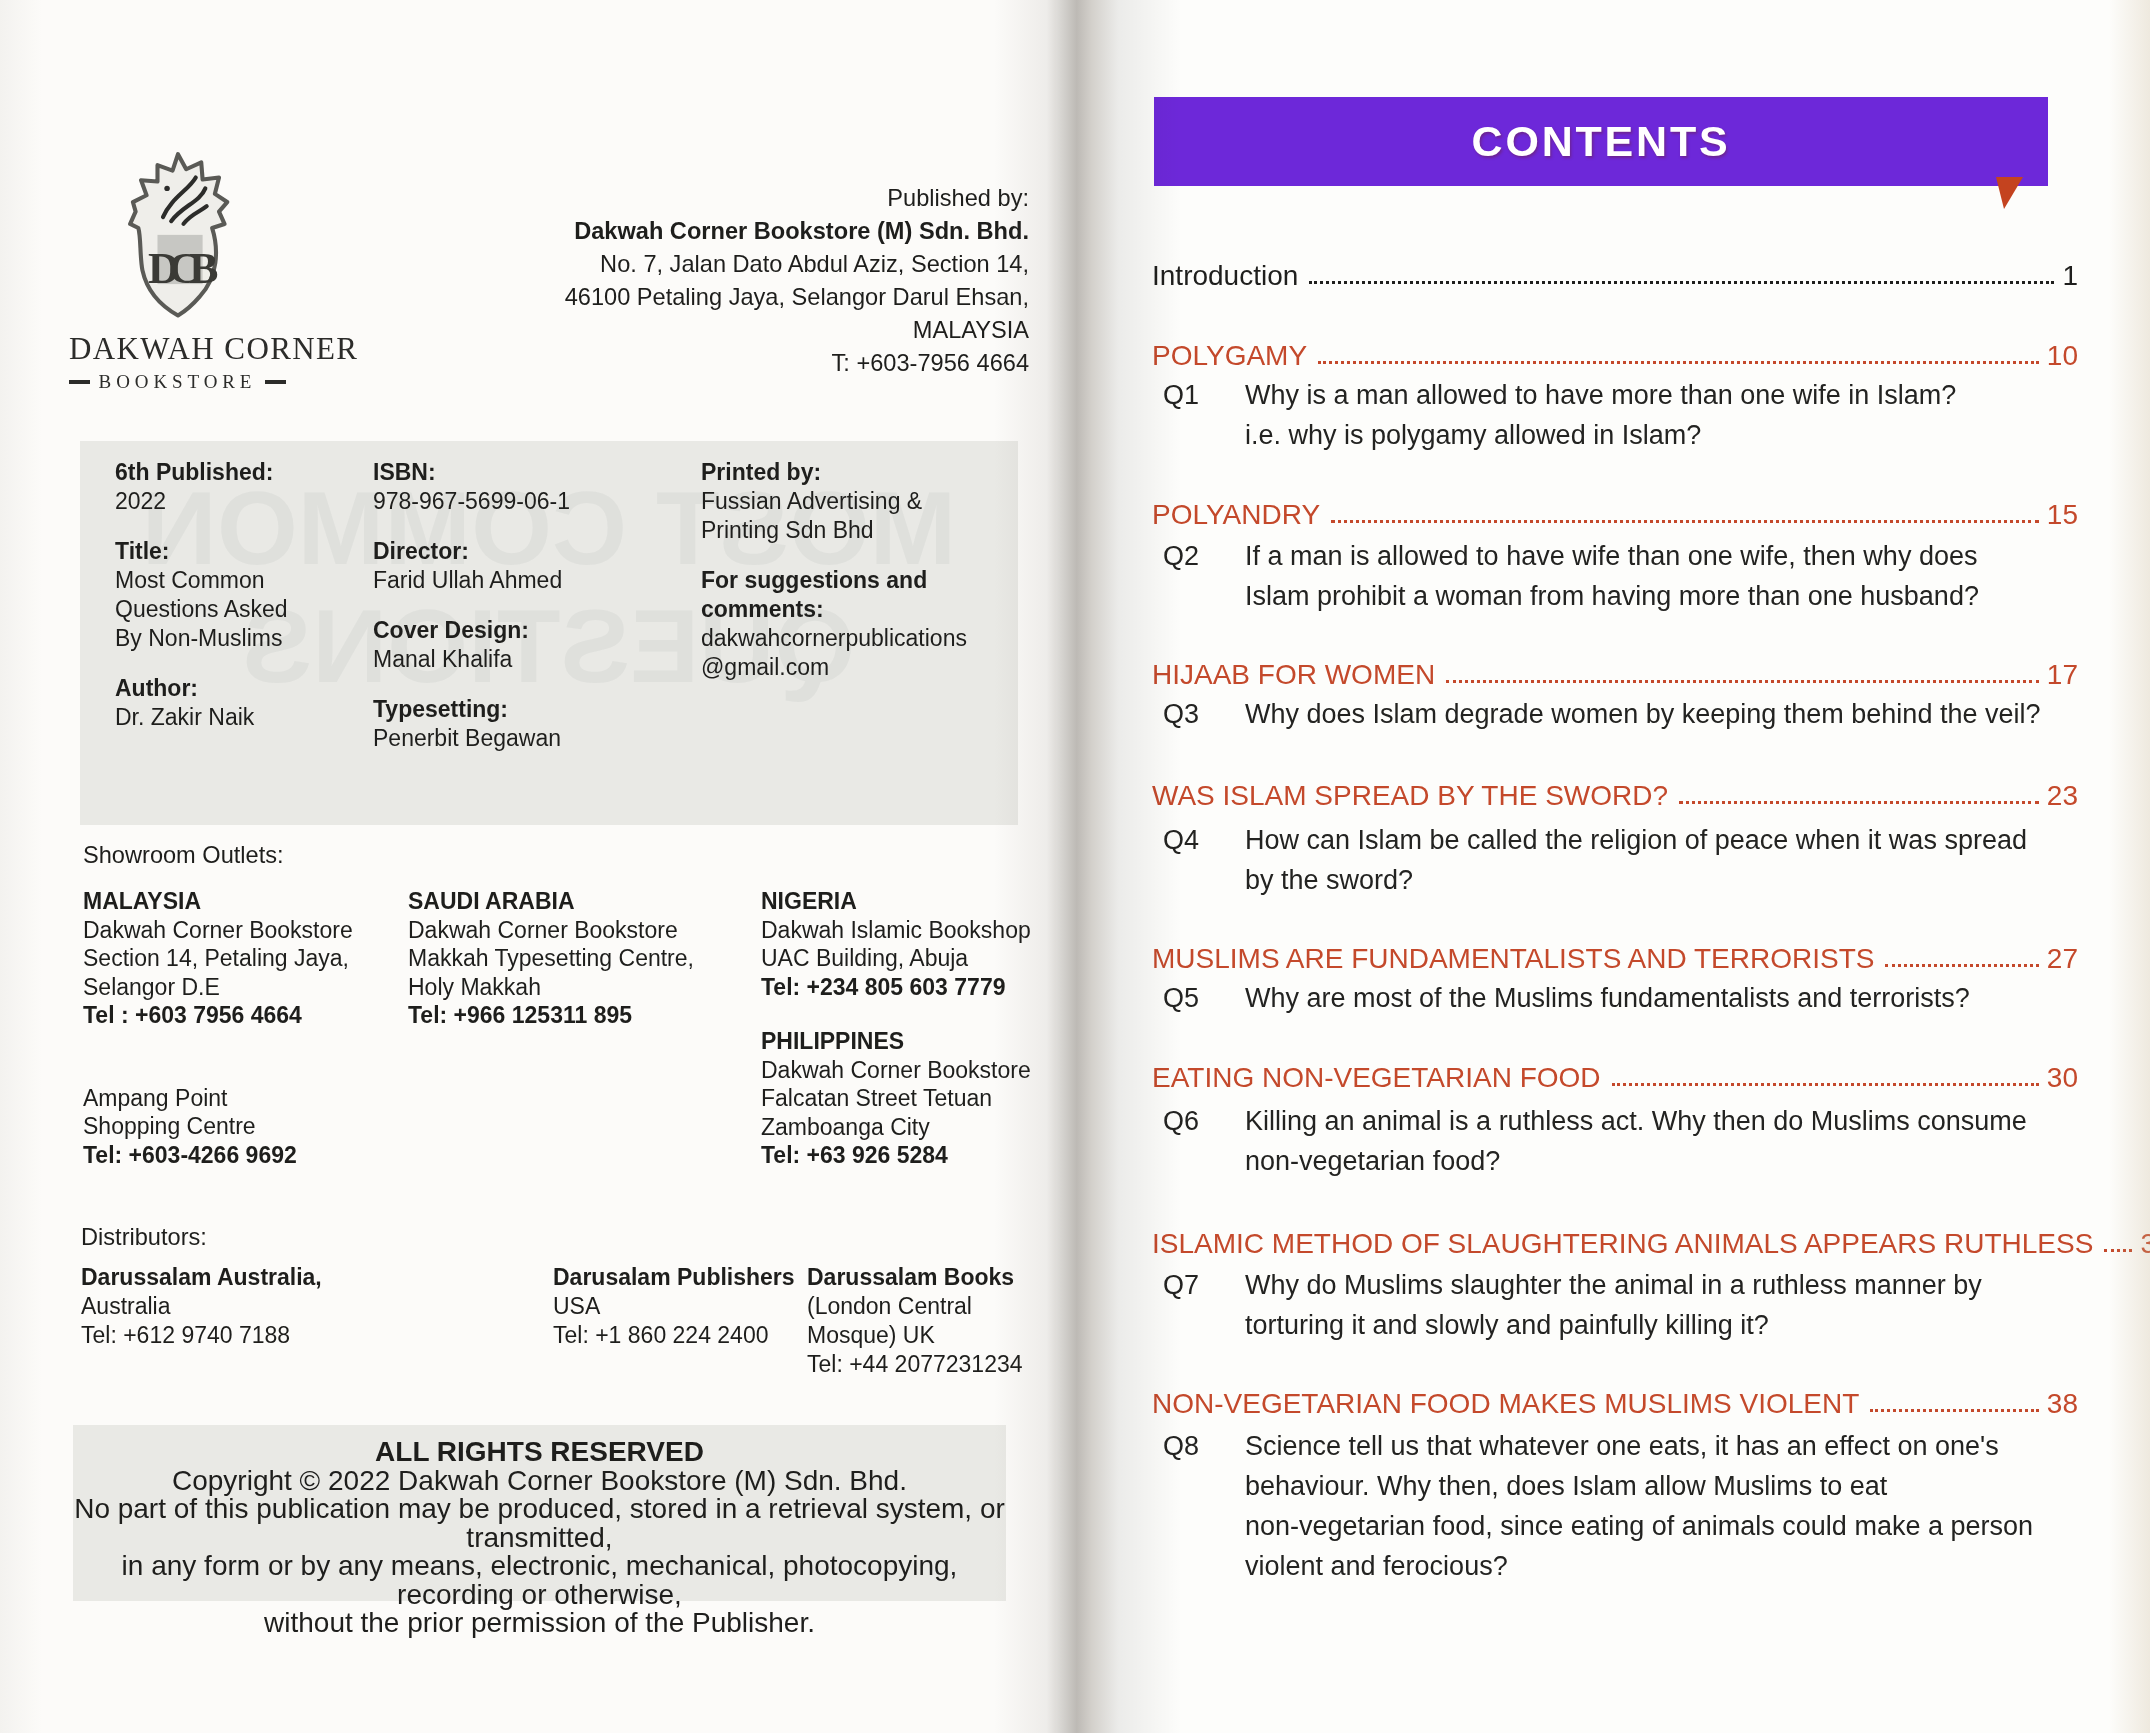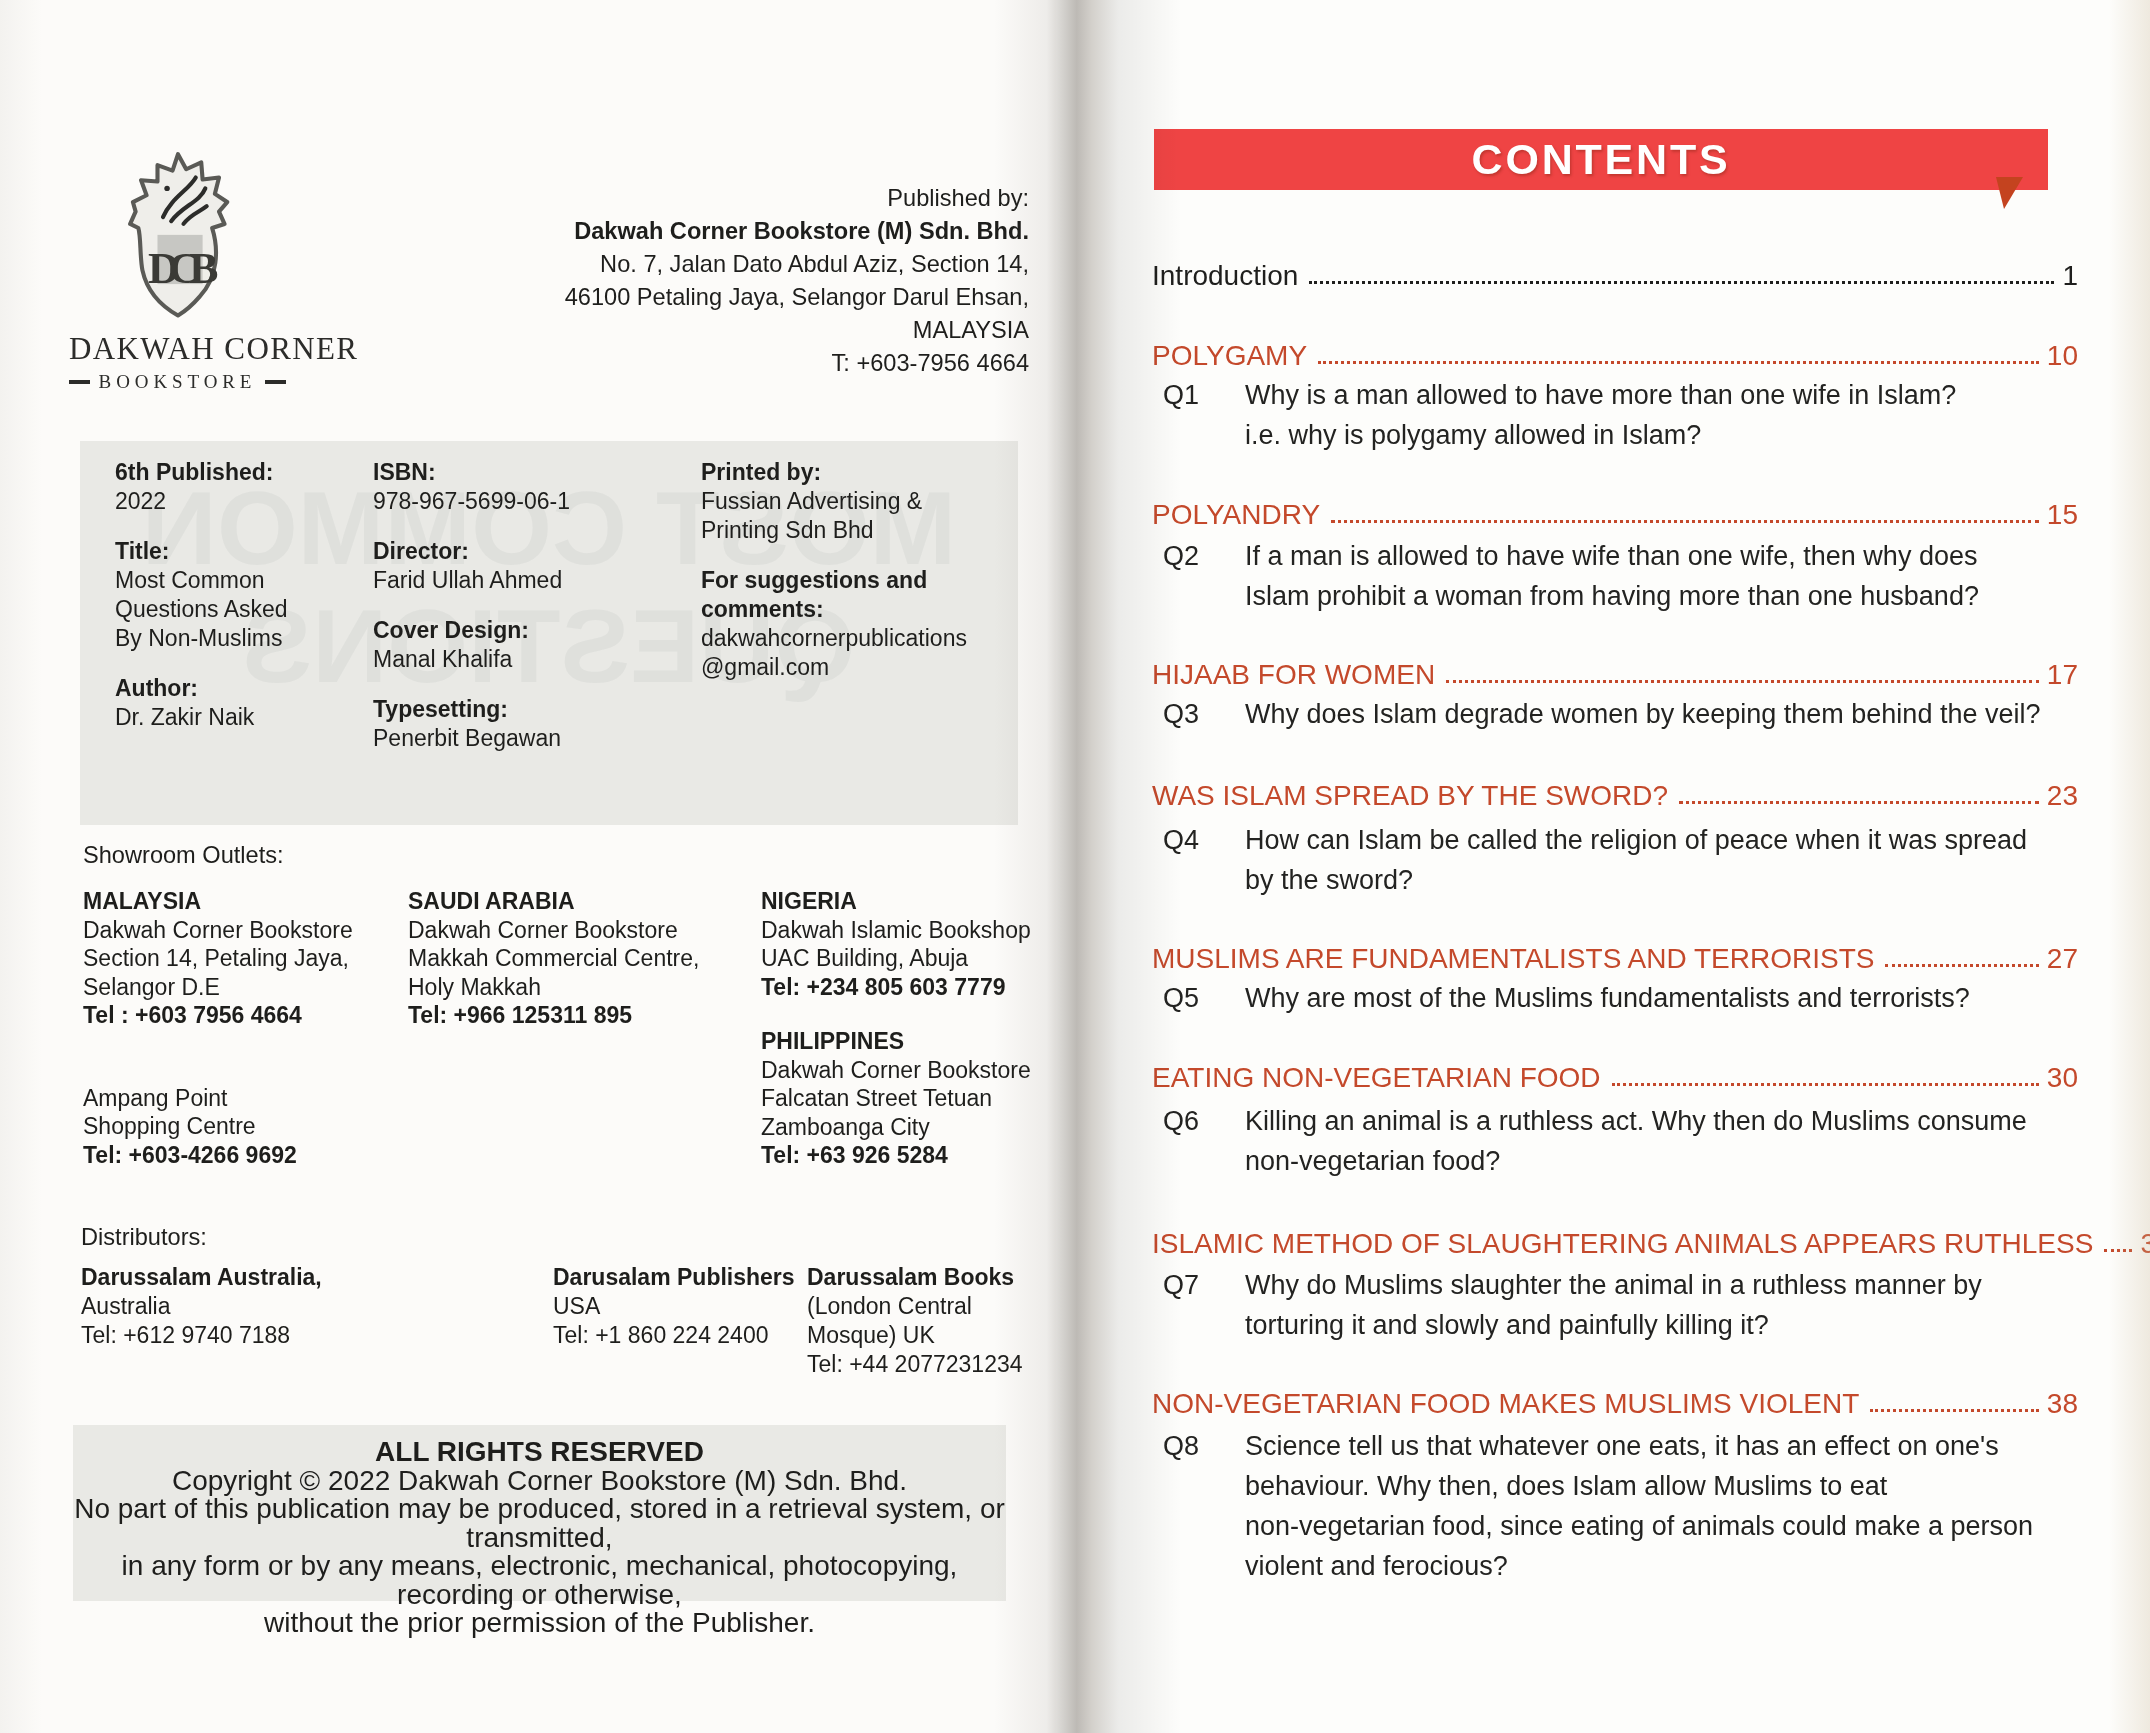--- a/index.html
+++ b/index.html
@@ -54,22 +54,22 @@
   .dcol{position:absolute;top:1263px;font-size:23px;line-height:29px;}
   .d1{left:81px;width:250px;}
   .d2{left:339px;width:208px;}
   .d3{left:553px;width:250px;}
   .d4{left:807px;width:222px;}
 
   .box2{left:73px;top:1425px;width:933px;height:176px;text-align:center;
         font-size:28px;line-height:28.5px;padding-top:13.2px;box-sizing:border-box;}
 
   
-  .banner{position:absolute;left:1154px;top:97px;width:894px;height:61px;
-          background:#ef4444;display:flex;align-items:center;justify-content:center;margin-top:32px;}
+  .banner{position:absolute;left:1154px;top:97px;width:894px;height:89px;
+          background:#6d28d9;display:flex;align-items:center;justify-content:center;}
   .banner .title{color:#fff;font-size:43px;font-weight:bold;letter-spacing:2.8px;
           text-shadow:1.4px 2.1px 2.8px rgba(110,28,10,0.35);}
   .banner-tail{position:absolute;left:1996px;top:177px;width:0;height:0;
           border-top:32px solid #c4431f;border-left:8.3px solid transparent;
           border-right:19.5px solid transparent;}
 
   .toc-head{position:absolute;left:1152px;width:926px;display:flex;align-items:flex-end;
             font-size:28px;line-height:35px;white-space:nowrap;}
   .toc-head .lead{flex:1;border-bottom:3.5px dotted currentColor;margin:0 8.3px 9px 11px;min-width:28px;}
   .toc-head .pg{text-align:right;}
@@ -160,21 +160,21 @@
     <div class="l">Section 14, Petaling Jaya,</div>
     <div class="l">Selangor D.E</div>
     <div class="l b">Tel : +603 7956 4664</div>
     <div class="l g78">Ampang Point</div>
     <div class="l">Shopping Centre</div>
     <div class="l b">Tel: +603-4266 9692</div>
   </div>
   <div class="outcol o2">
     <div class="l b">SAUDI ARABIA</div>
     <div class="l">Dakwah Corner Bookstore</div>
-    <div class="l">Makkah Commercial Centre,</div>
+    <div class="l">Makkah Typesetting Centre,</div>
     <div class="l">Holy Makkah</div>
     <div class="l b">Tel: +966 125311 895</div>
   </div>
   <div class="outcol o3">
     <div class="l b">NIGERIA</div>
     <div class="l">Dakwah Islamic Bookshop</div>
     <div class="l">UAC Building, Abuja</div>
     <div class="l b">Tel: +234 805 603 7779</div>
     <div class="l b g37">PHILIPPINES</div>
     <div class="l">Dakwah Corner Bookstore</div>

